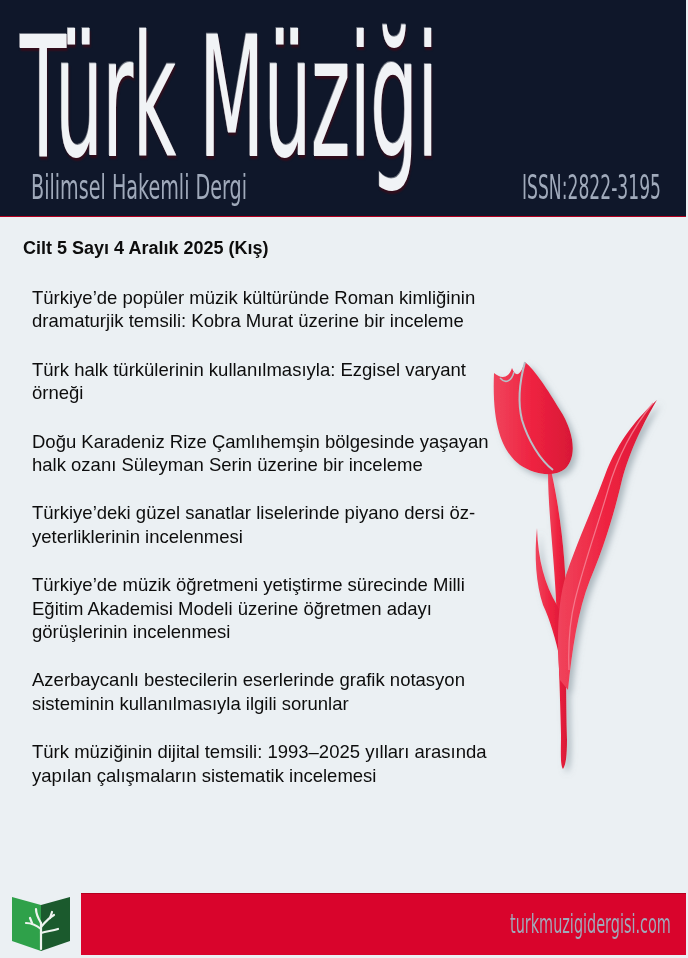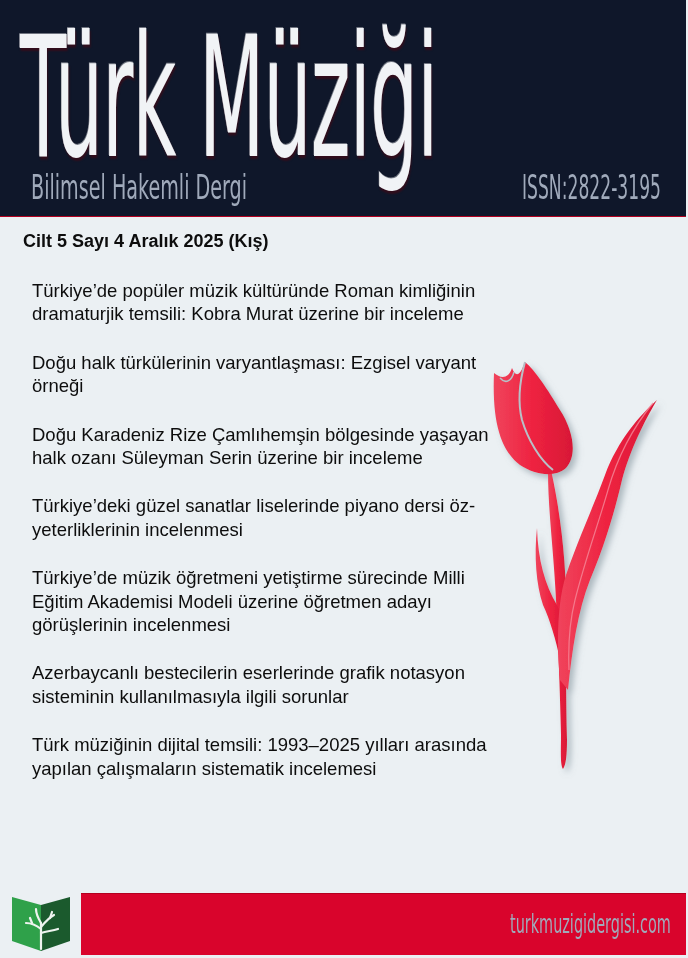--- a/index.html
+++ b/index.html
@@ -38,21 +38,21 @@
   .issn {
     position: absolute; left: 522px; top: 170px;
     font-family: "DejaVu Sans", sans-serif;
     font-size: 33px; line-height: 36px;
     color: #a0aabb;
     white-space: nowrap;
     transform-origin: 0 0;
     transform: scaleX(0.52);
   }
   .content {
-    position: absolute; left: 23px; top: 227px; width: 480px;
+    position: absolute; left: 23px; top: 234px; width: 480px;
     color: #0b0b0b;
   }
   .issue {
     font-weight: bold; font-size: 18px; line-height: 28px;
     margin: 0 0 24px 0; color: #0d0d0d;
   }
   .article {
     font-size: 18.5px; line-height: 23.4px; margin: 0 0 25px 9px;
     color: #0d0d0d;
   }
@@ -82,21 +82,21 @@
 
 <div class="header">
   <div class="title">Türk Müziği</div>
   <div class="subtitle">Bilimsel Hakemli Dergi</div>
   <div class="issn">ISSN:2822-3195</div>
 </div>
 
 <div class="content">
   <div class="issue">Cilt 5 Sayı 4 Aralık 2025 (Kış)</div>
   <div class="article">Türkiye’de popüler müzik kültüründe Roman kimliğinin dramaturjik temsili: Kobra Murat üzerine bir inceleme</div>
-  <div class="article">Doğu halk türkülerinin varyantlaşması: Ezgisel varyant örneği</div>
+  <div class="article">Türk halk türkülerinin kullanılmasıyla: Ezgisel varyant örneği</div>
   <div class="article">Doğu Karadeniz Rize Çamlıhemşin bölgesinde yaşayan halk ozanı Süleyman Serin üzerine bir inceleme</div>
   <div class="article">Türkiye’deki güzel sanatlar liselerinde piyano dersi öz-yeterliklerinin incelenmesi</div>
   <div class="article">Türkiye’de müzik öğretmeni yetiştirme sürecinde Milli Eğitim Akademisi Modeli üzerine öğretmen adayı görüşlerinin incelenmesi</div>
   <div class="article">Azerbaycanlı bestecilerin eserlerinde grafik notasyon sisteminin kullanılmasıyla ilgili sorunlar</div>
   <div class="article">Türk müziğinin dijital temsili: 1993–2025 yılları arasında yapılan çalışmaların sistematik incelemesi</div>
 </div>
 
 <svg class="tulip" viewBox="470 350 210 440" xmlns="http://www.w3.org/2000/svg">
   <defs>
     <filter id="sh" x="-20%" y="-20%" width="150%" height="150%">

